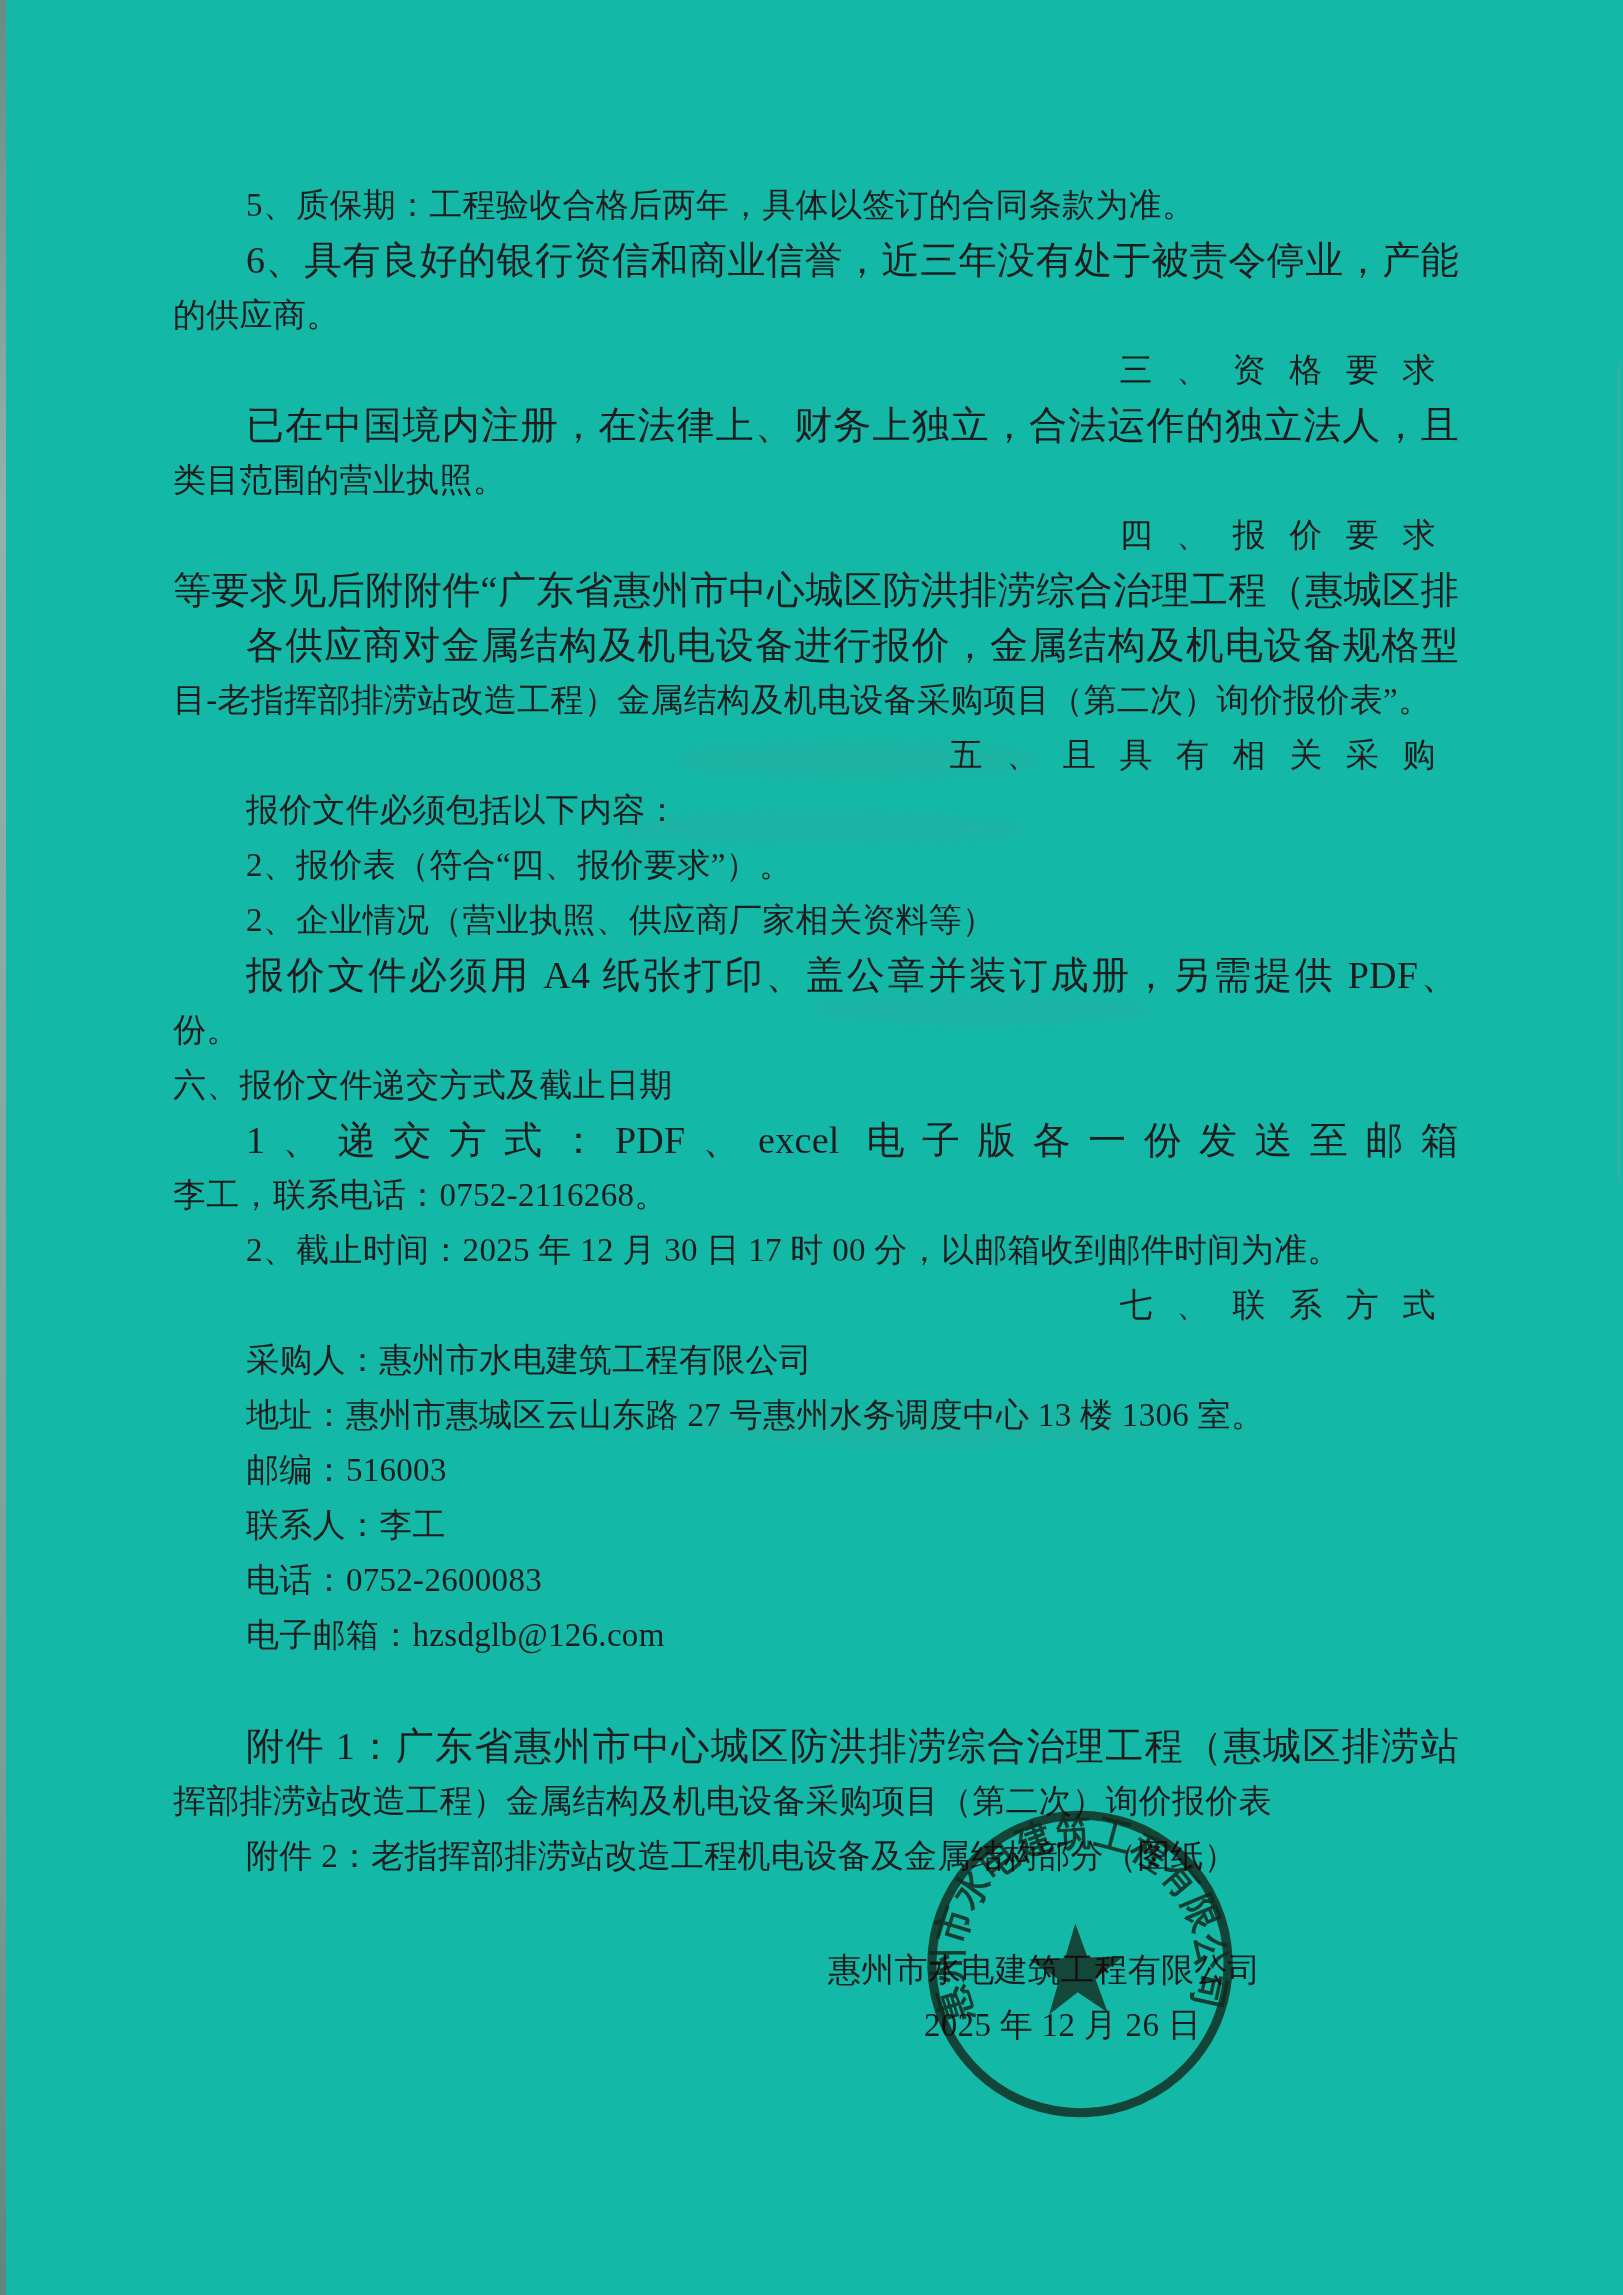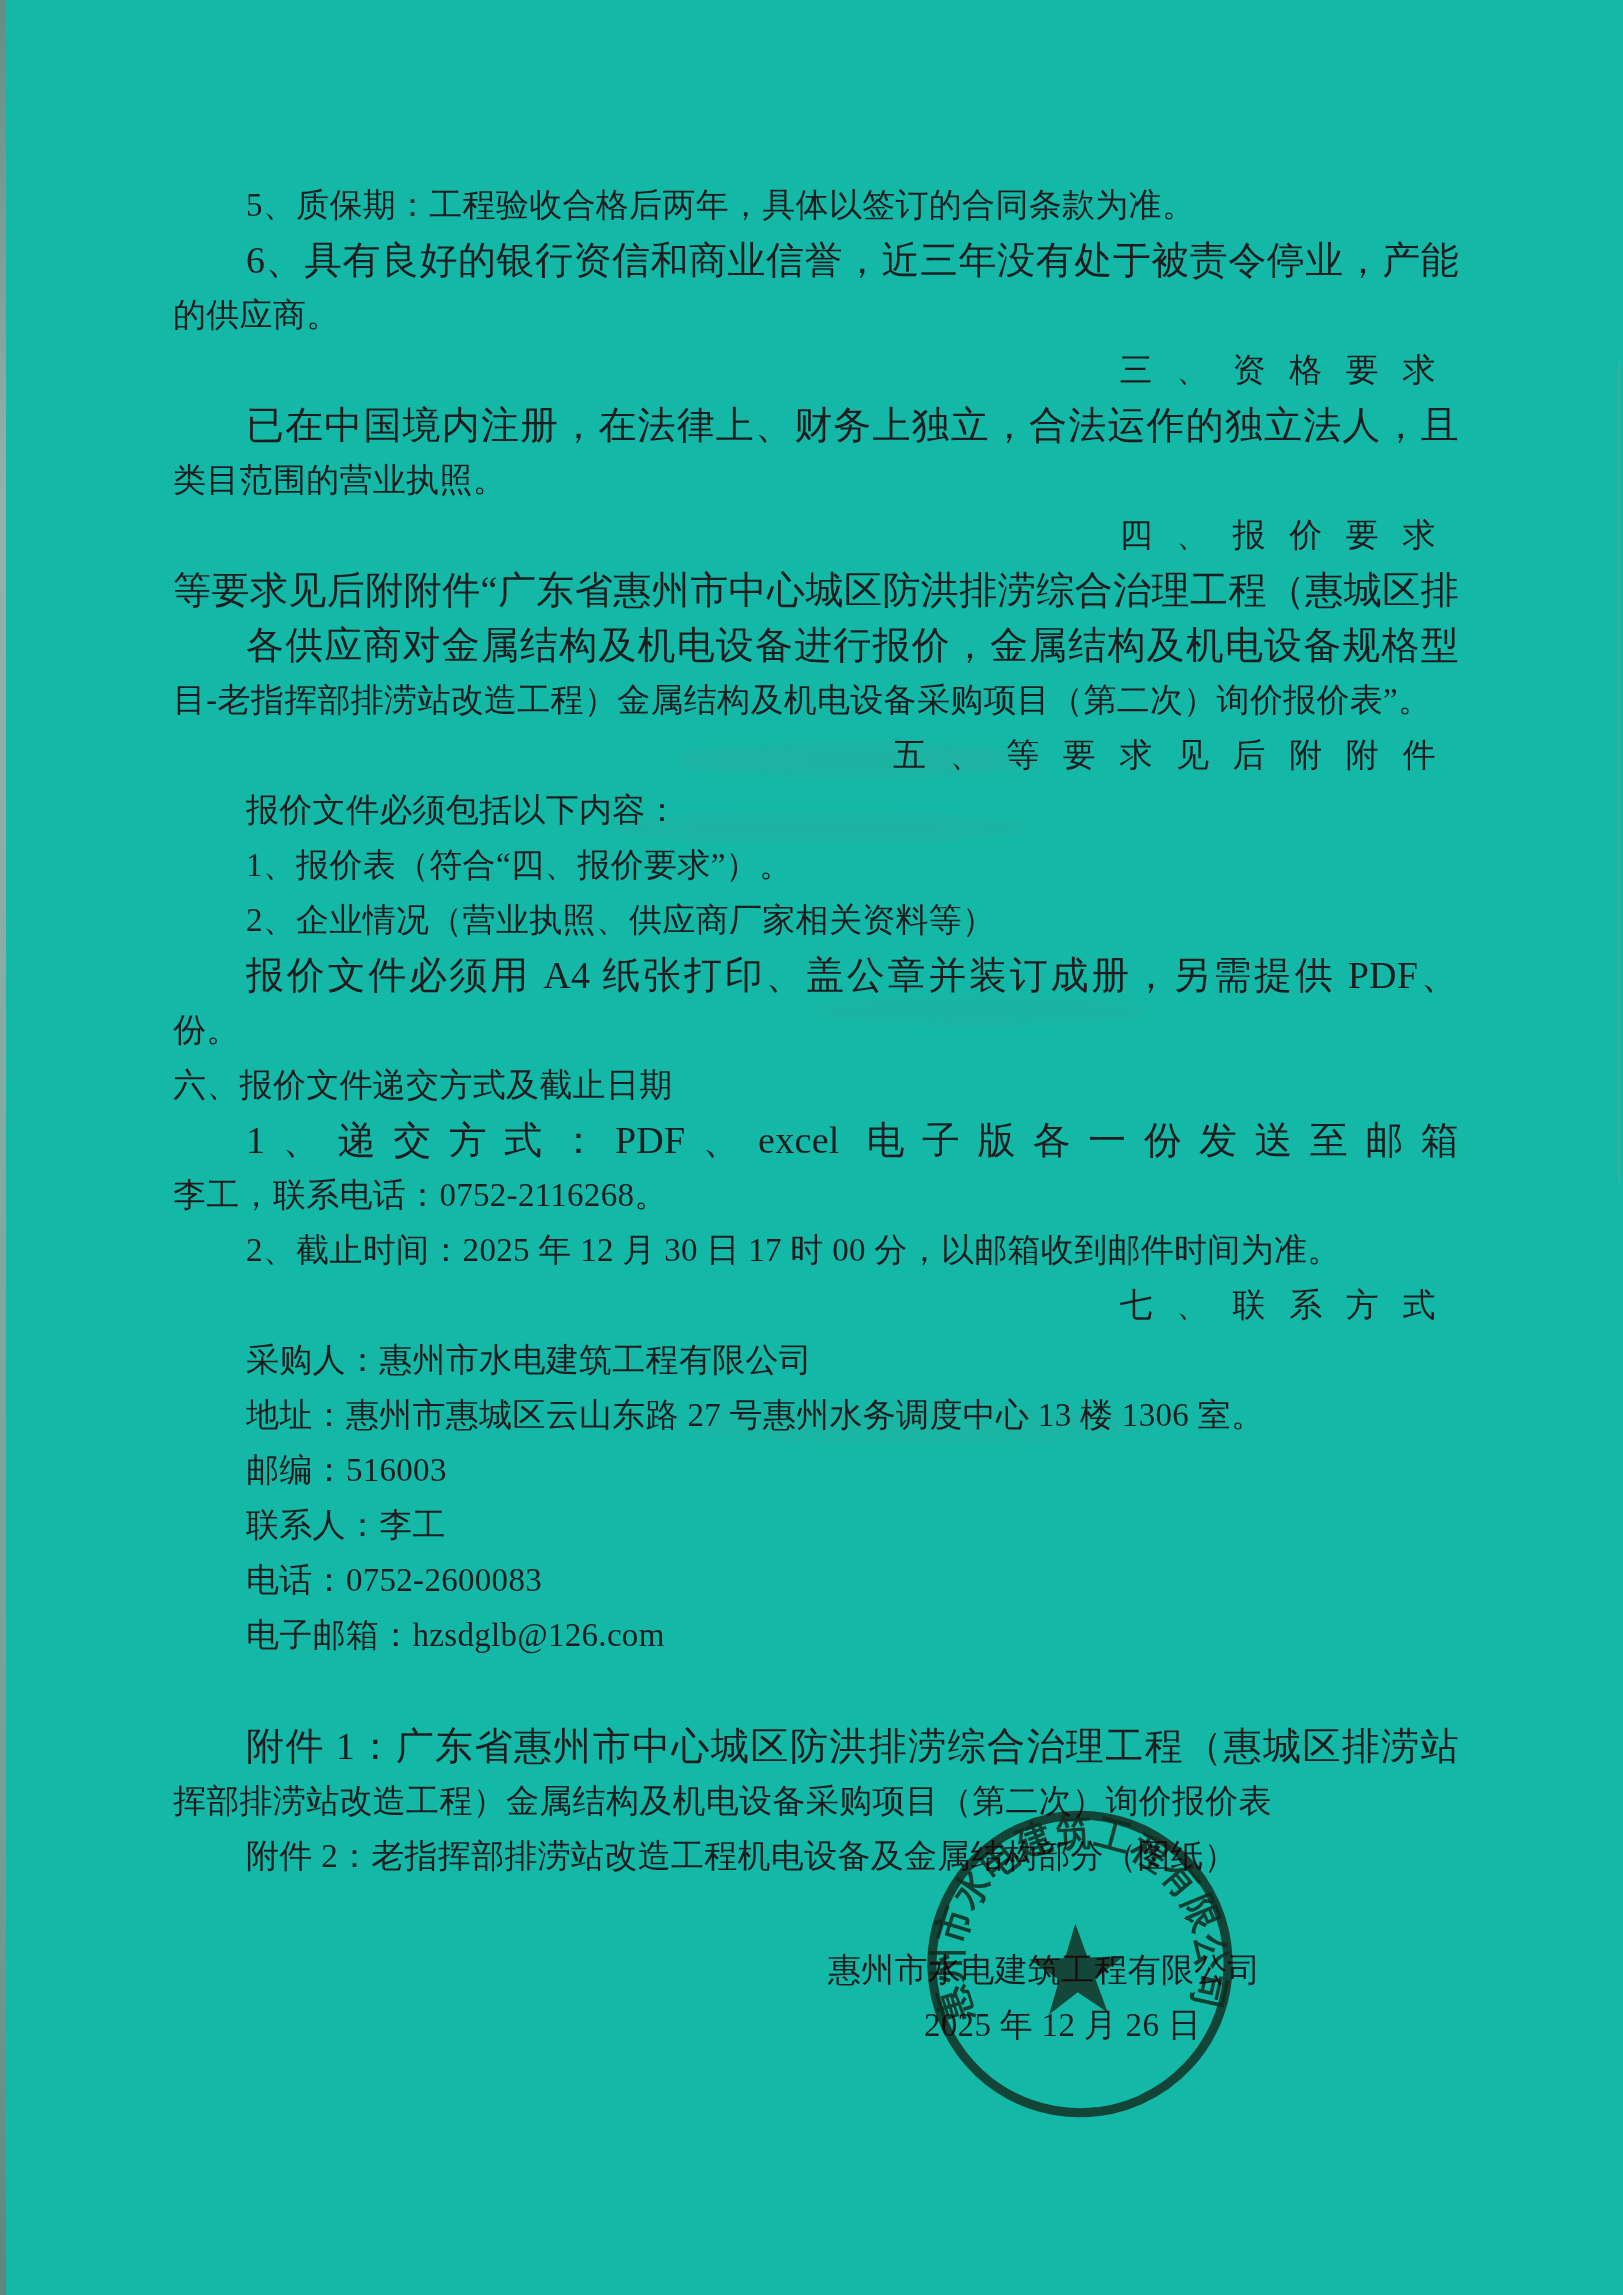--- a/index.html
+++ b/index.html
@@ -86,23 +86,23 @@
         <div class="line indent">5、质保期：工程验收合格后两年，具体以签订的合同条款为准。</div>
         <div class="line indent j">6、具有良好的银行资信和商业信誉，近三年没有处于被责令停业，产能满足供货需求</div>
         <div class="line">的供应商。</div>
         <div class="line loose">三、资格要求</div>
         <div class="line indent j">已在中国境内注册，在法律上、财务上独立，合法运作的独立法人，且具有相关采购</div>
         <div class="line">类目范围的营业执照。</div>
         <div class="line loose">四、报价要求</div>
         <div class="line j">等要求见后附附件“广东省惠州市中心城区防洪排涝综合治理工程（惠城区排涝站改造项</div>
         <div class="line indent j">各供应商对金属结构及机电设备进行报价，金属结构及机电设备规格型号、技术参数</div>
         <div class="line">目-老指挥部排涝站改造工程）金属结构及机电设备采购项目（第二次）询价报价表”。</div>
-        <div class="line loose">五、等要求见后附附件</div>
+        <div class="line loose">五、且具有相关采购</div>
         <div class="line indent">报价文件必须包括以下内容：</div>
-        <div class="line indent">1、报价表（符合“四、报价要求”）。</div>
+        <div class="line indent">2、报价表（符合“四、报价要求”）。</div>
         <div class="line indent">2、企业情况（营业执照、供应商厂家相关资料等）</div>
         <div class="line indent j">报价文件必须用 A4 纸张打印、盖公章并装订成册，另需提供 PDF、excel 电子版各一</div>
         <div class="line">份。</div>
         <div class="line">六、报价文件递交方式及截止日期</div>
         <div class="line indent j">1、递交方式：PDF、excel 电子版各一份发送至邮箱（hzsdglb@126.com）。报价文件</div>
         <div class="line">李工，联系电话：0752-2116268。</div>
         <div class="line indent">2、截止时间：2025 年 12 月 30 日 17 时 00 分，以邮箱收到邮件时间为准。</div>
         <div class="line loose">七、联系方式</div>
         <div class="line indent">采购人：惠州市水电建筑工程有限公司</div>
         <div class="line indent">地址：惠州市惠城区云山东路 27 号惠州水务调度中心 13 楼 1306 室。</div>

